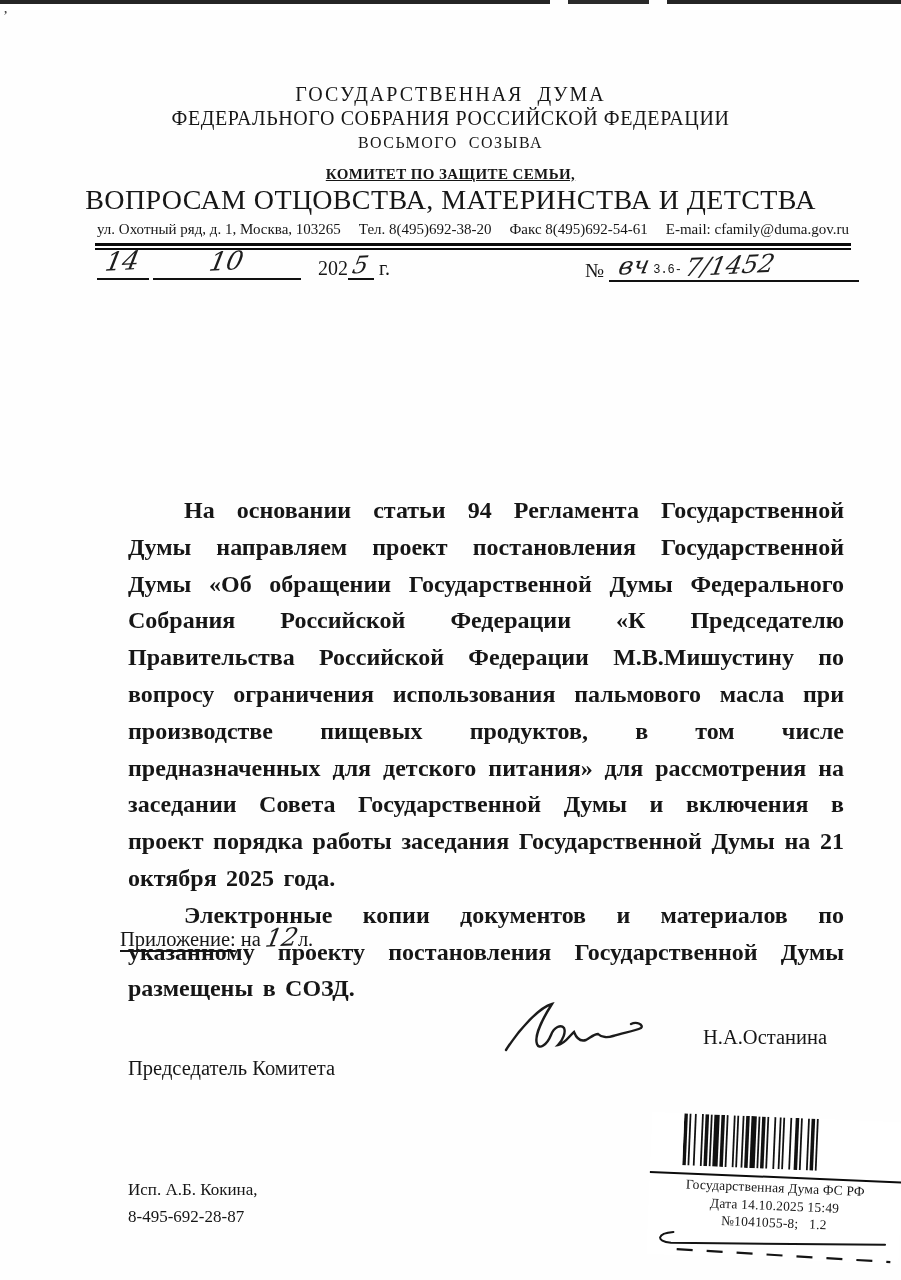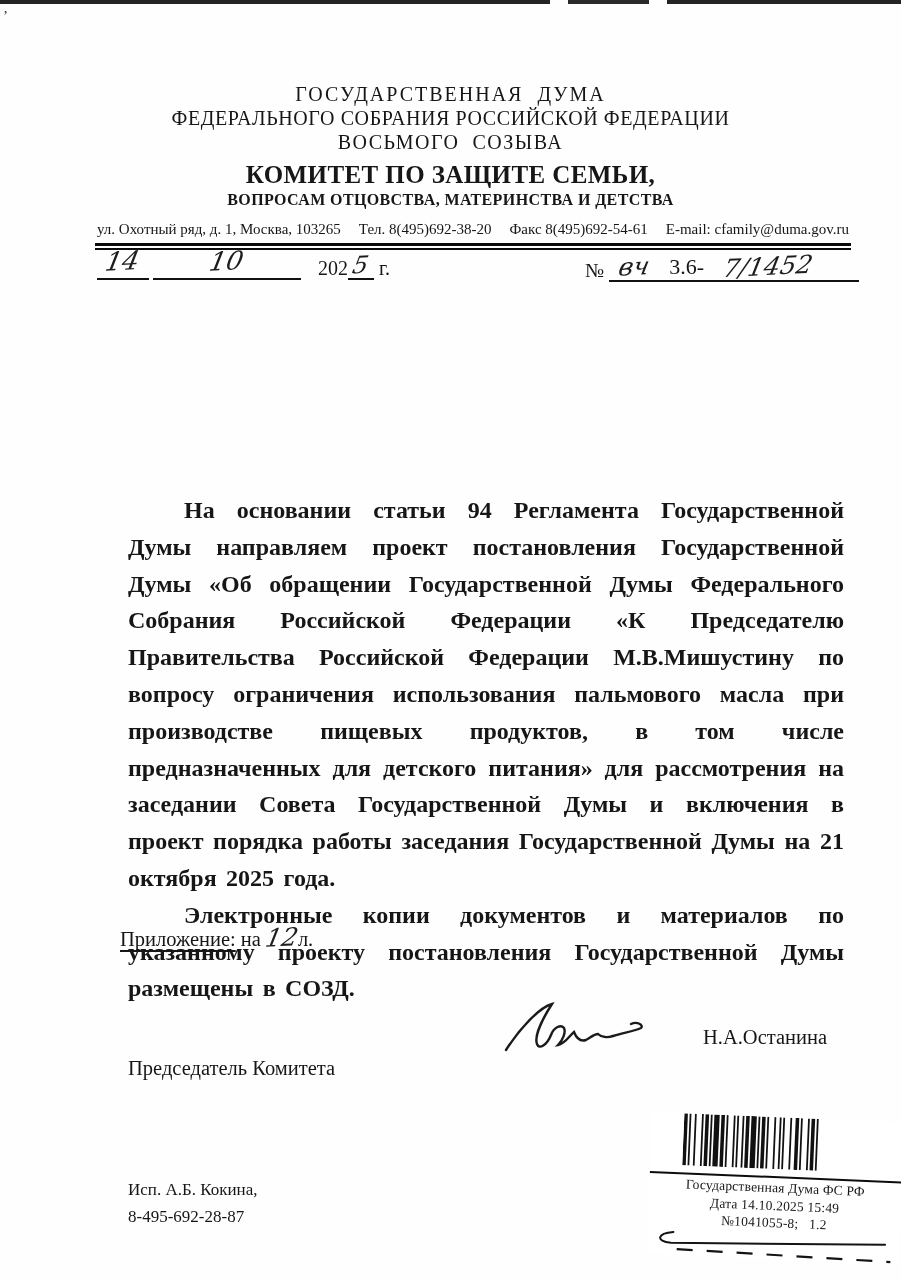--- a/index.html
+++ b/index.html
@@ -12,23 +12,23 @@
   .scan-top-line{
     position:absolute; top:0; left:0; width:100%; height:4px;
     background:linear-gradient(90deg,#242424 0 61%,transparent 61% 63%,#2a2a2a 63% 72%,transparent 72% 74%,#242424 74% 100%);
   }
   .scan-tick{position:absolute; left:3px; top:8px; font-size:15px; color:#333;}
 
   
   .letterhead{position:absolute; top:82px; left:0; width:100%; text-align:center;}
   .lh-org1{font-size:20px; letter-spacing:2px; line-height:24px;}
   .lh-org2{font-size:20px; letter-spacing:0.6px; line-height:24px;}
-  .lh-org3{font-size:20px; letter-spacing:1.5px; line-height:21px; margin-top:2px;text-align:center;}
-  .lh-com1{font-size:25px; font-weight:bold; letter-spacing:0.4px; line-height:25px; margin-top:9px;}
-  .lh-com2{font-size:16px; font-weight:bold; letter-spacing:0.4px; line-height:25px;}
+  .lh-org3{font-size:16px; letter-spacing:1.5px; line-height:21px; margin-top:2px;text-align:center;}
+  .lh-com1{font-size:15px; font-weight:bold; letter-spacing:0.4px; line-height:25px; margin-top:9px;text-decoration:underline;}
+  .lh-com2{font-size:28px; font-weight:normal; letter-spacing:0.4px; line-height:25px;}
   .contacts{
     margin:9px 0 0 97px; width:752px;
     display:flex; justify-content:space-between; align-items:baseline;
     font-size:15px; white-space:nowrap;
   }
   .double-rule{
     margin:5px 0 0 95px; width:756px; height:7px; box-sizing:border-box;
     border-top:3px solid #0a0a0a; border-bottom:2px solid #0a0a0a;
   }
 
@@ -41,21 +41,21 @@
   .dl-year .u-box{width:26px; height:24px;}
   .dl-no{position:absolute; left:585px; top:6px;}
   .dl-no .u-box{width:240px; height:26px; text-align:left; padding-left:10px;}
   .hw{
     display:inline-block; font-family:"DejaVu Serif", serif; font-style:italic;
     transform:skewX(-14deg) rotate(-3deg); color:#1d1d1d;
   }
   .hw-day,.hw-month{font-size:26px; line-height:26px;}
   .hw-year{font-size:24px; line-height:22px;}
   .hw-num{font-size:25px; line-height:22px; position:relative; top:1px;}
-  .num-printed{font-size:22px; margin:0 20px;}
+  .num-printed{font-size:12px; margin:0 4px;font-family:Liberation Mono, monospace;}
 
   
   .addressee{position:absolute; left:487px; top:320px; font-weight:bold; font-size:20.5px; line-height:33.5px;}
 
   
   .body-text{
     position:absolute; left:128px; top:492px; width:716px;
     font-size:24px; line-height:36.8px; text-align:justify; word-spacing:3.5px;font-weight:bold;
   }
   .body-text p{margin:0; text-indent:56px;}

